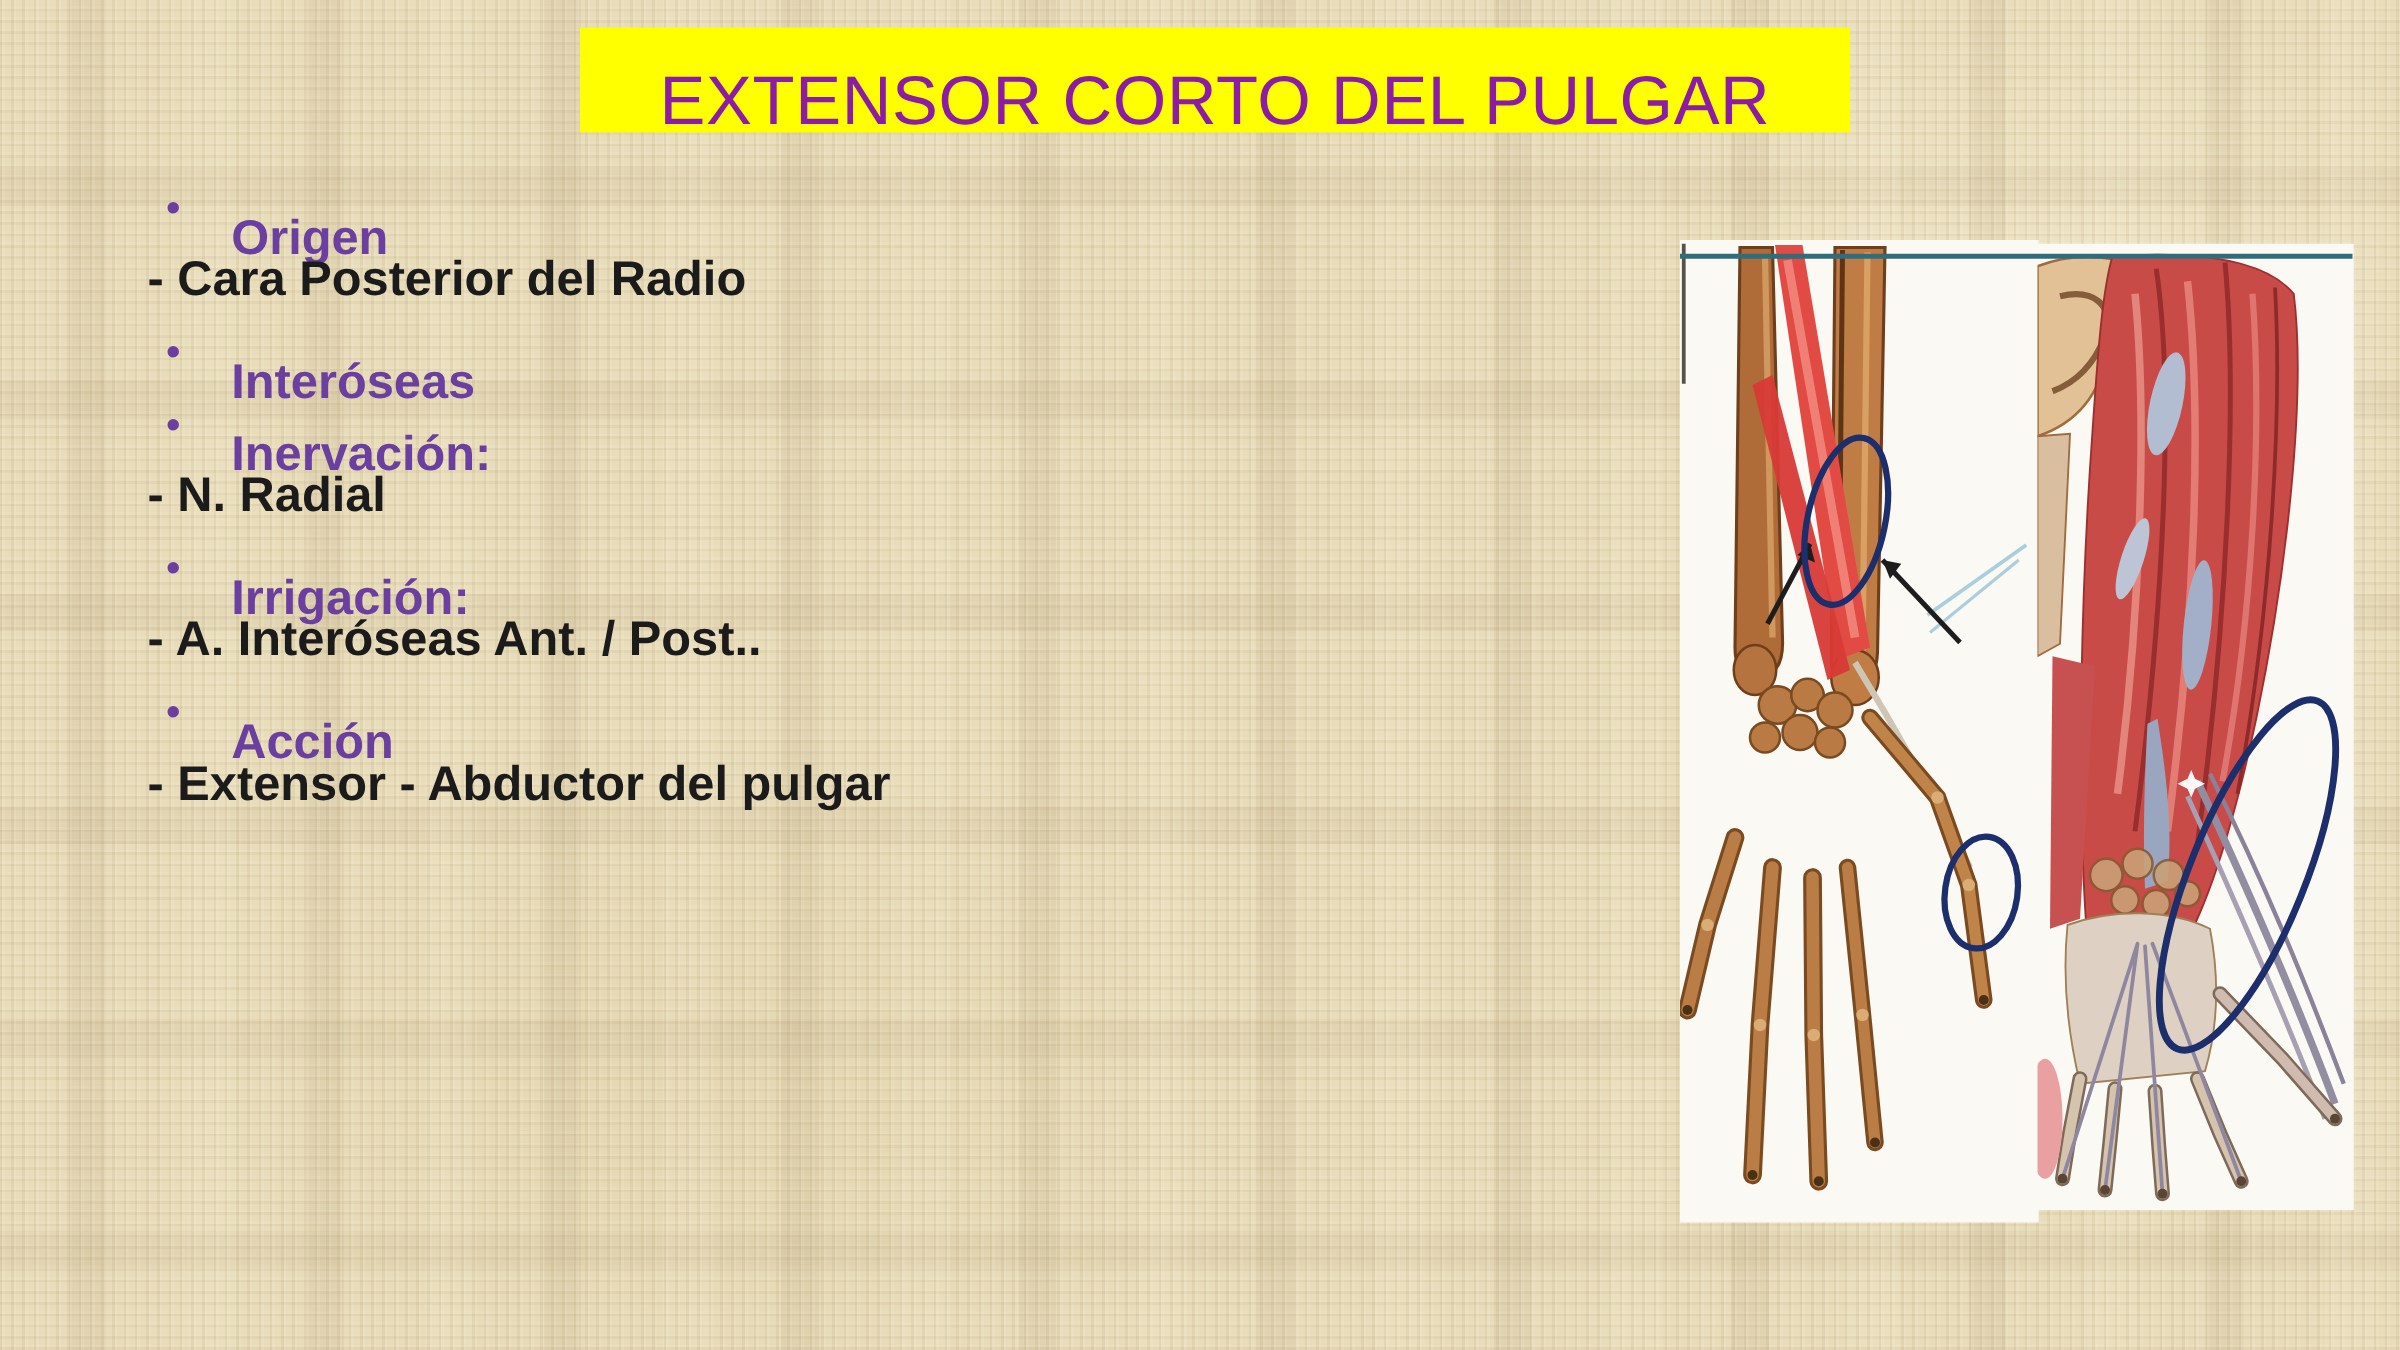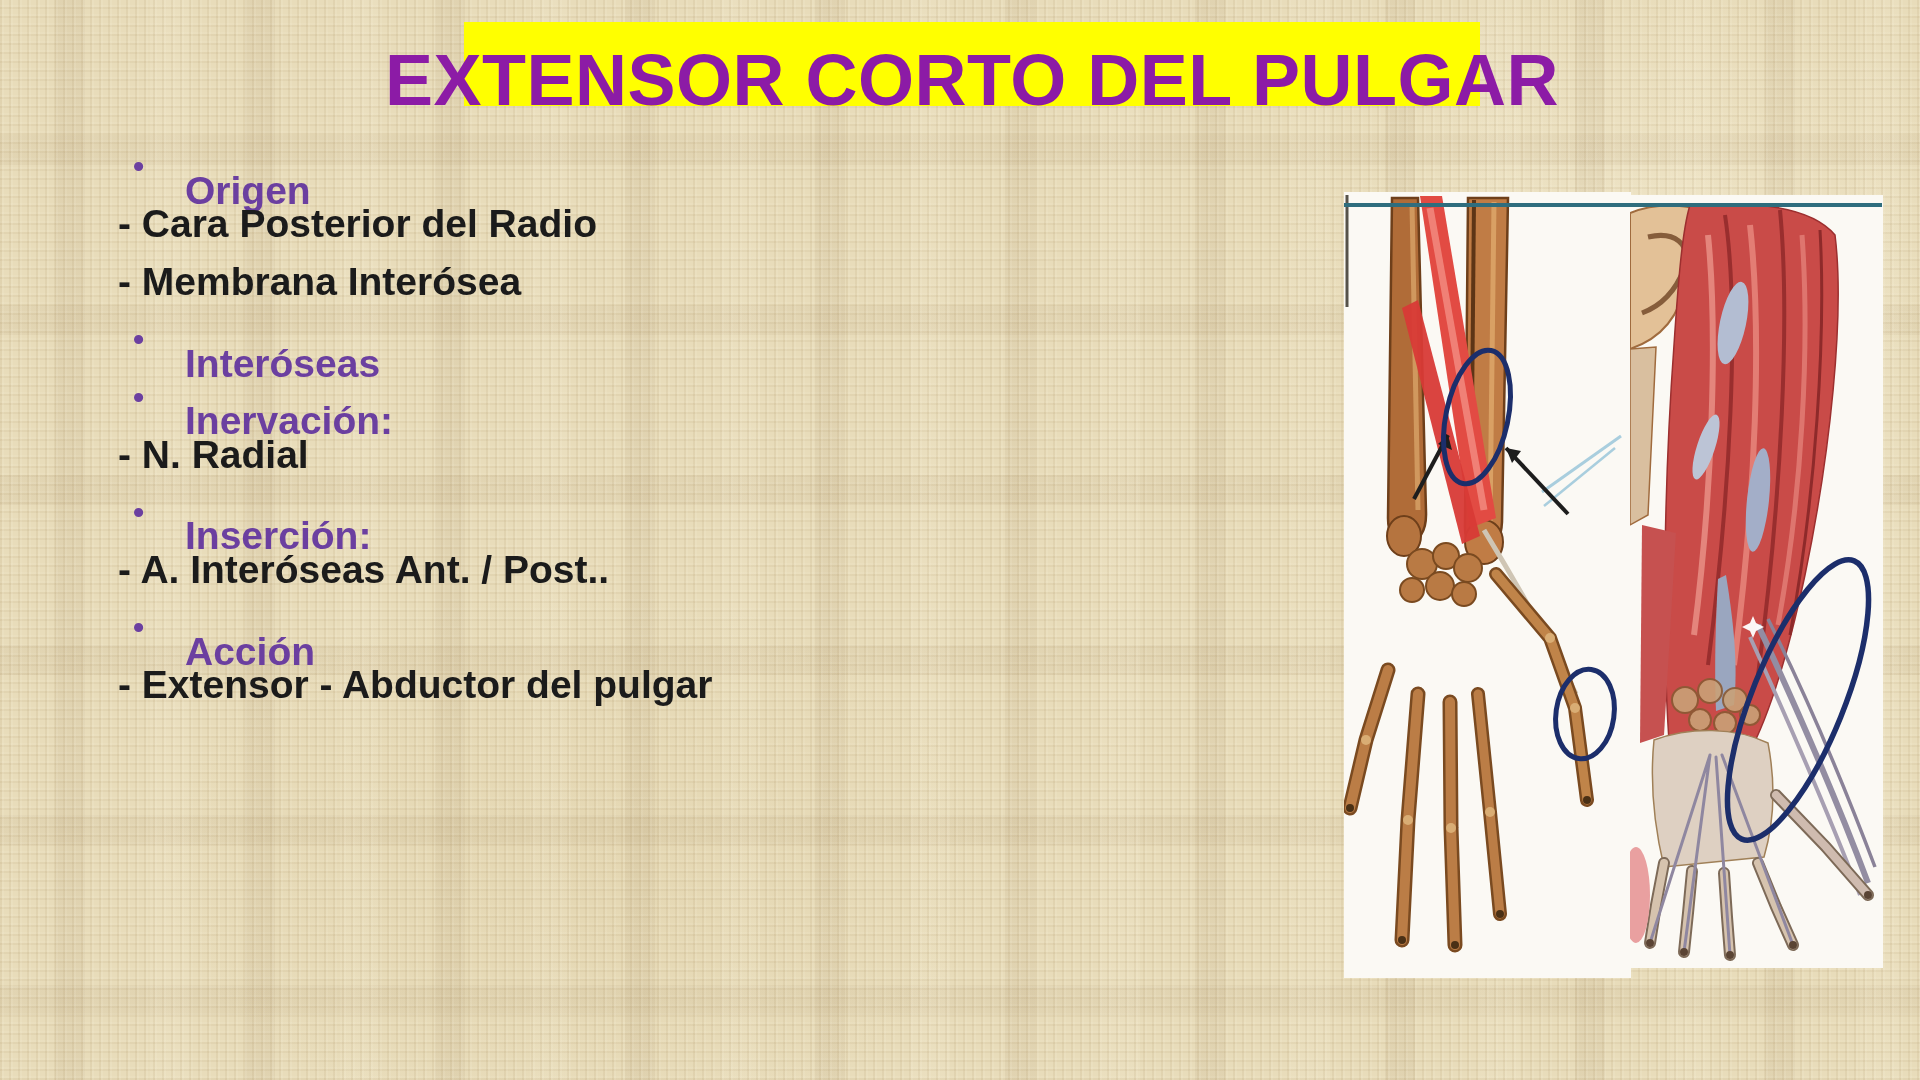--- a/index.html
+++ b/index.html
@@ -19,21 +19,21 @@
       radial-gradient(500px 350px at 85% 20%, rgba(252,246,226,.25), rgba(0,0,0,0) 70%);
   }
 
   
   .banner{
     position:absolute;left:464px;top:22px;width:1016px;height:84px;
     background:var(--banner,#ffff00);
     display:flex;align-items:center;justify-content:center;
   }
   .banner .title{
-    font-size:72px;font-weight:700;letter-spacing:.5px;
+    font-size:55px;font-weight:400;letter-spacing:.5px;
     color:var(--title,#8c1ba6);white-space:nowrap;margin-top:32px;
   }
 
   
   .content{position:absolute;left:118px;top:138px;width:1180px;}
   .line{height:57.6px;display:flex;align-items:center;
         font-size:39px;font-weight:700;white-space:nowrap;}
   .line .bullet{width:52px;padding-left:15px;box-sizing:content-box;
         font-size:32px;color:var(--header,#6b3fa0);}
   .line .htext{color:var(--header,#6b3fa0);margin-top:48px;}
@@ -58,36 +58,33 @@
 
   <div class="content" id="content-list">
       <div class="line">
         <span class="bullet">•</span>
         <span class="htext">Origen</span>
       </div>
       <div class="line">
         <span class="dtext">- Cara Posterior del Radio</span>
       </div>
       <div class="line">
-        <span class="dtext">- Membrana Interósea</span>
-      </div>
-      <div class="line">
         <span class="bullet">•</span>
         <span class="htext">Interóseas</span>
       </div>
       <div class="line">
         <span class="bullet">•</span>
         <span class="htext">Inervación:</span>
       </div>
       <div class="line">
         <span class="dtext">- N. Radial</span>
       </div>
       <div class="line">
         <span class="bullet">•</span>
-        <span class="htext">Inserción:</span>
+        <span class="htext">Irrigación:</span>
       </div>
       <div class="line">
         <span class="dtext">- A. Interóseas Ant. / Post..</span>
       </div>
       <div class="line">
         <span class="bullet">•</span>
         <span class="htext">Acción</span>
       </div>
       <div class="line">
         <span class="dtext">- Extensor - Abductor del pulgar</span>

